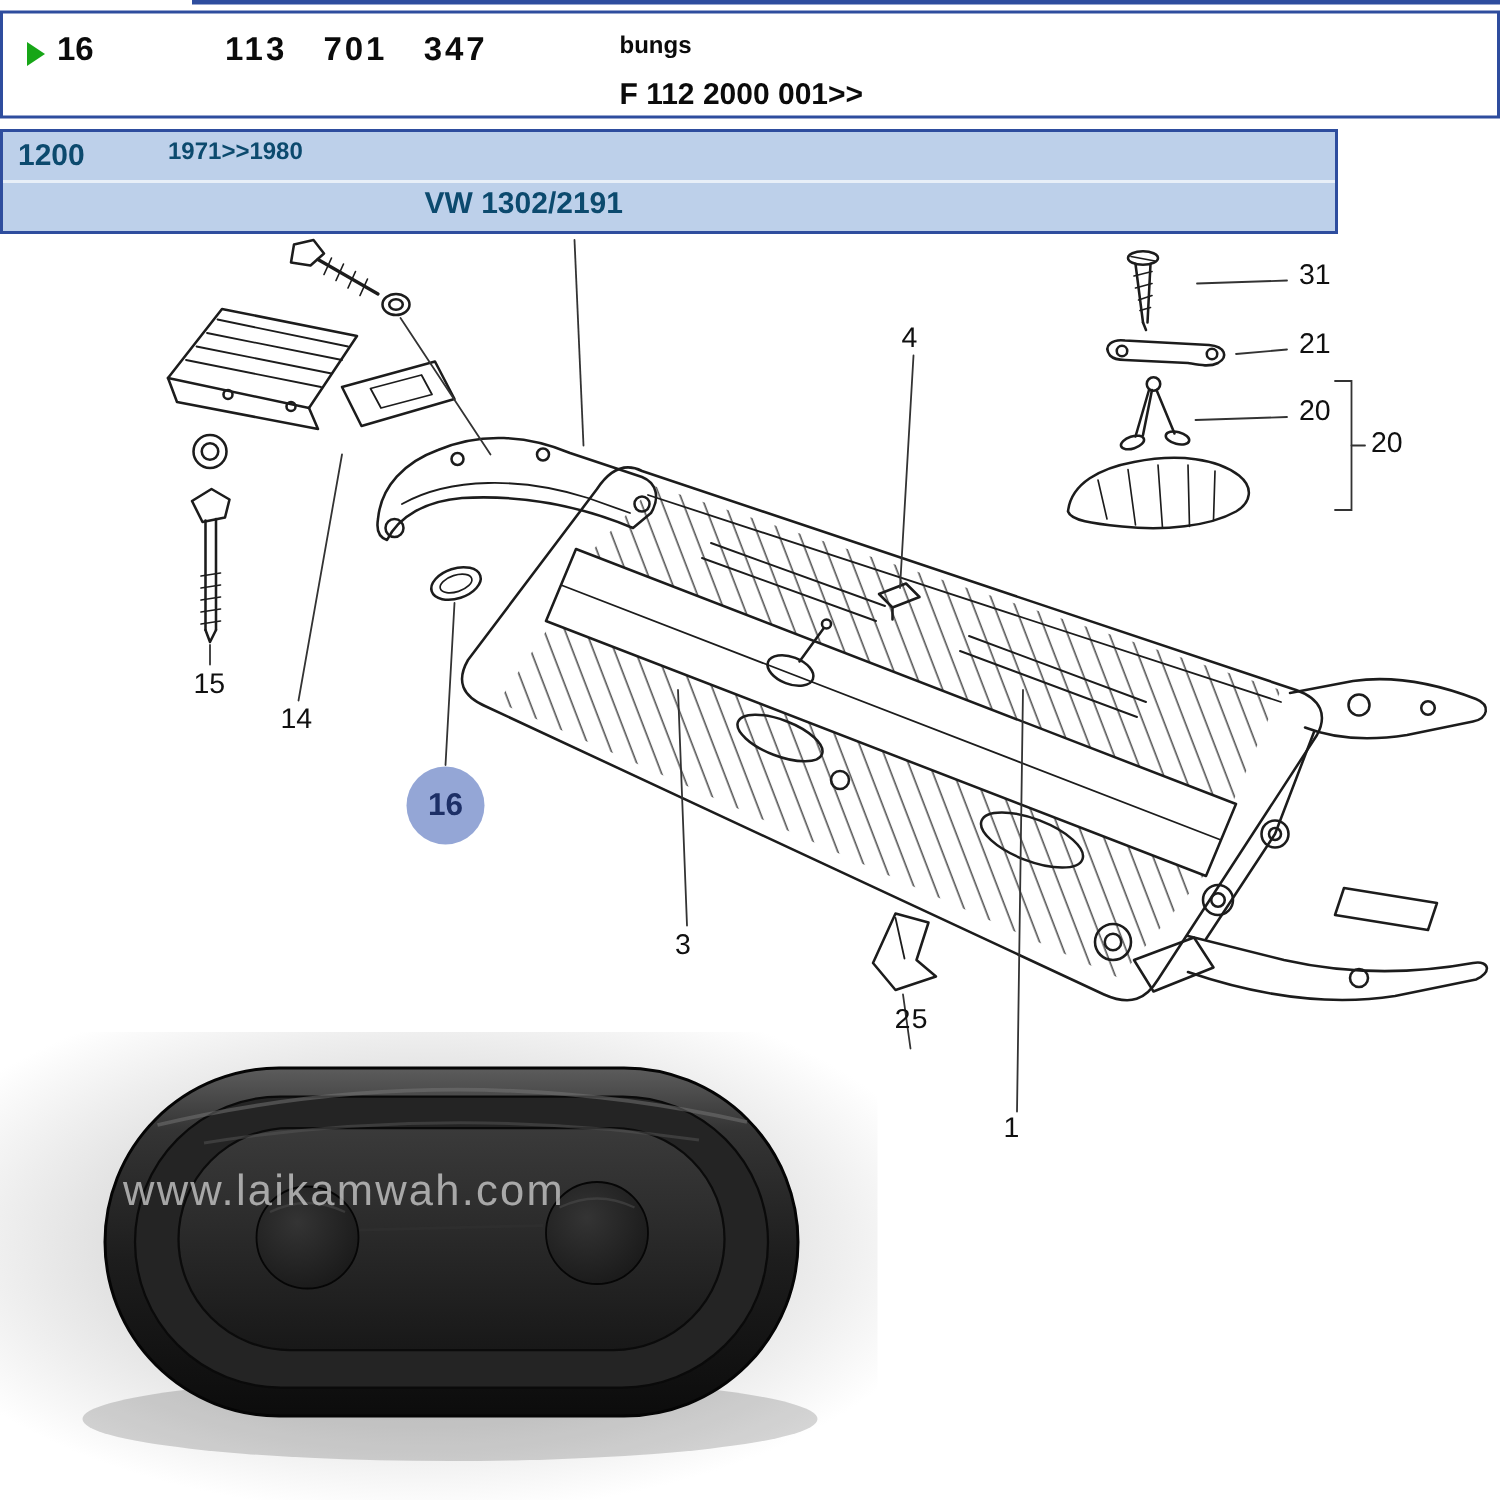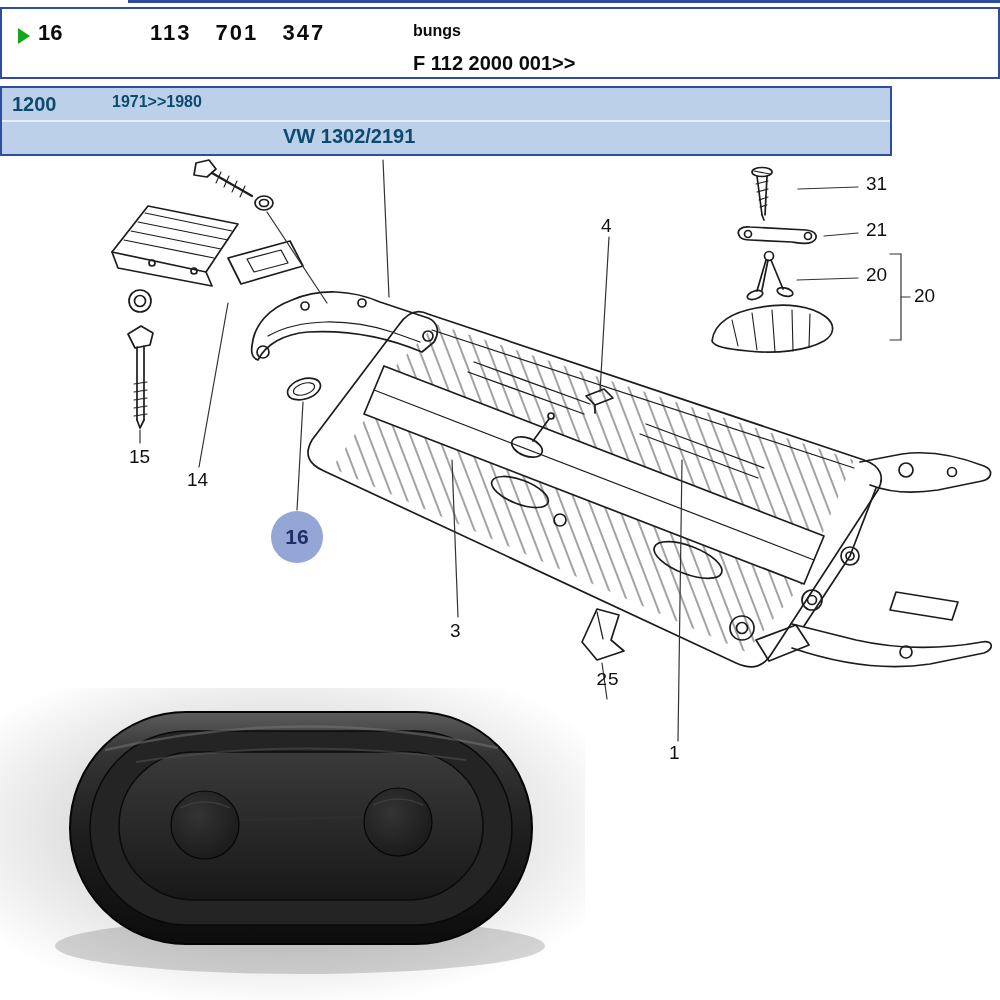--- a/index.html
+++ b/index.html
@@ -229,13 +229,14 @@
     <rect x="90" y="43" width="422" height="194" rx="97" fill="#242424" stroke="#0a0a0a" stroke-width="1.5"></rect>
     <rect x="119" y="64" width="364" height="148" rx="74" fill="url(#gInner)" stroke="#0b0b0b" stroke-width="1.5"></rect>
     <path d="M 105,62 Q 300,16 498,60" fill="none" stroke="#787878" stroke-width="2.5" opacity="0.5"></path>
     <path d="M 136,74 Q 300,48 466,72" fill="none" stroke="#555555" stroke-width="2" opacity="0.5"></path>
     <circle cx="205" cy="137" r="34" fill="url(#gDimple)" stroke="#060606" stroke-width="1.2"></circle>
     <circle cx="398" cy="134" r="34" fill="url(#gDimple)" stroke="#060606" stroke-width="1.2"></circle>
     <path d="M 180,120 Q 205,108 230,120" stroke="#4a4a4a" stroke-width="1.5" fill="none" opacity="0.6"></path>
     <path d="M 373,117 Q 398,105 423,117" stroke="#4a4a4a" stroke-width="1.5" fill="none" opacity="0.6"></path>
     <path d="M 240,132 L 362,129" stroke="#2e2e2e" stroke-width="2" fill="none"></path>
   </svg>
+  <div class="watermark">www.laikamwah.com</div>
 </div>
 
 </body></html>

